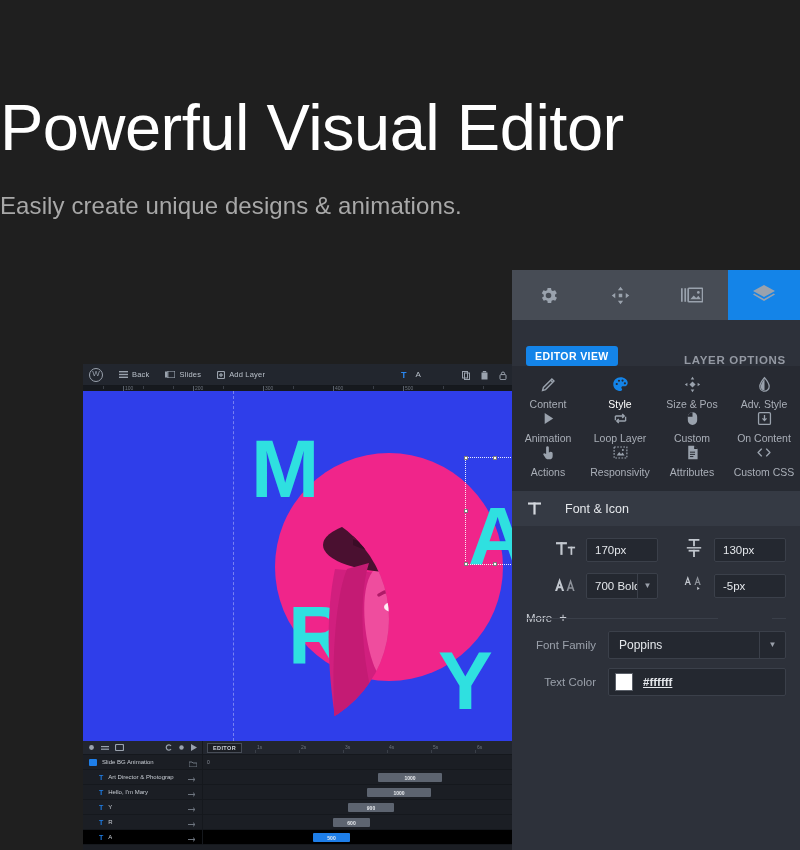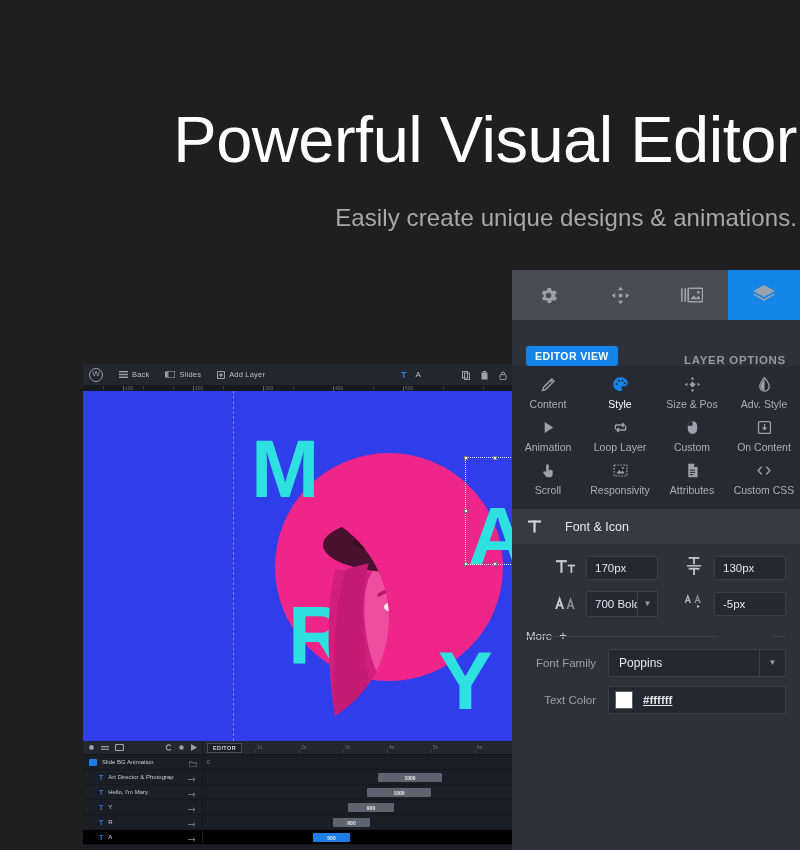--- a/index.html
+++ b/index.html
@@ -4,21 +4,21 @@
 <style>
   * { margin:0; padding:0; box-sizing:border-box; }
   html,body { width:800px; height:850px; overflow:hidden; }
   body {
     background:#1f1f1f;
     font-family:"Liberation Sans", sans-serif;
     position:relative;
   }
 
   
-  .hero { position:absolute; top:12px; left:0; width:797px; text-align:right; }
+  .hero { position:absolute; top:0; left:0; width:797px; text-align:left; }
   .hero-title {
     font-size:65px; font-weight:300; color:#ffffff;
     letter-spacing:-0.5px; line-height:1; margin-top:95px;
     font-family:"Liberation Sans", sans-serif;
   }
   .hero-sub {
     font-size:24px; font-weight:300; color:#a8a8a8;
     margin-top:32px; letter-spacing:0.1px;
   }
 
@@ -158,21 +158,21 @@
     justify-content:space-between; padding:0 14px;
   }
   .pill {
     background:#1484e8; color:#fff; font-size:10.5px; font-weight:bold;
     padding:4px 9px; border-radius:3px; letter-spacing:.4px;
   }
   .sub-right { color:#9499a3; font-size:11.5px; font-weight:bold; letter-spacing:.7px; }
 
   .opt-grid {
     background:#272a32; padding:10px 0 12px 0;
-    display:grid; grid-template-columns:repeat(4,1fr); row-gap:9px;
+    display:grid; grid-template-columns:repeat(4,1fr); 
   }
   .opt {
     display:flex; flex-direction:column; align-items:center; gap:5px;
     color:#a9aeb7; cursor:default;
   }
   .opt .olbl { font-size:10.5px; }
   .opt.on { color:#ffffff; }
   .opt.on .olbl { color:#ffffff; }
   .opt.on .ico { color:#1484e8; }
 
@@ -685,21 +685,21 @@
       </span>
       <span class="olbl">On Content</span>
     </div>
 
     <div class="opt">
       <span class="ico">
         <svg width="17" height="17" viewBox="0 0 20 20" fill="currentColor">
           <path d="M8.8 2.6 a1.6 1.6 0 0 1 1.6 1.6 V10 l1.4-.6 c1.6-.6 3.1.4 3.1 2 V14 a4 4 0 0 1-4 4 H9.4 c-1.5 0-2.4-.7-3.1-1.8 L4 12.6 c-.5-.9.3-1.9 1.2-1.6 l2 .8 V4.2 a1.6 1.6 0 0 1 1.6-1.6 Z"></path>
         </svg>
       </span>
-      <span class="olbl">Scroll</span>
+      <span class="olbl">Actions</span>
     </div>
 
     <div class="opt">
       <span class="ico">
         <svg width="17" height="17" viewBox="0 0 20 20">
           <rect x="2.5" y="3.5" width="15" height="13" fill="none" stroke="currentColor" stroke-width="1.4" stroke-dasharray="2 1.6"></rect>
           <path d="M5.5 13.5 L8.5 9.5 L10.6 12 L12.4 10 L14.8 13.5 Z" fill="currentColor"></path>
           <circle cx="12.8" cy="7" r="1.2" fill="currentColor"></circle>
         </svg>
       </span>

